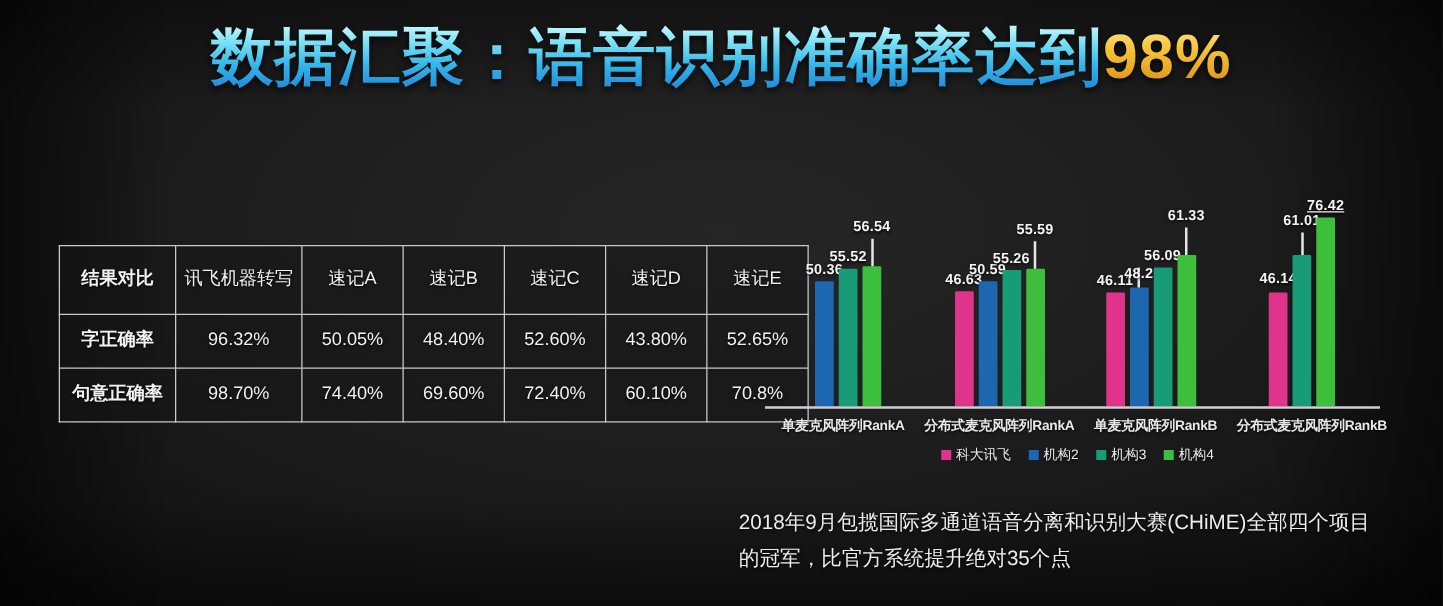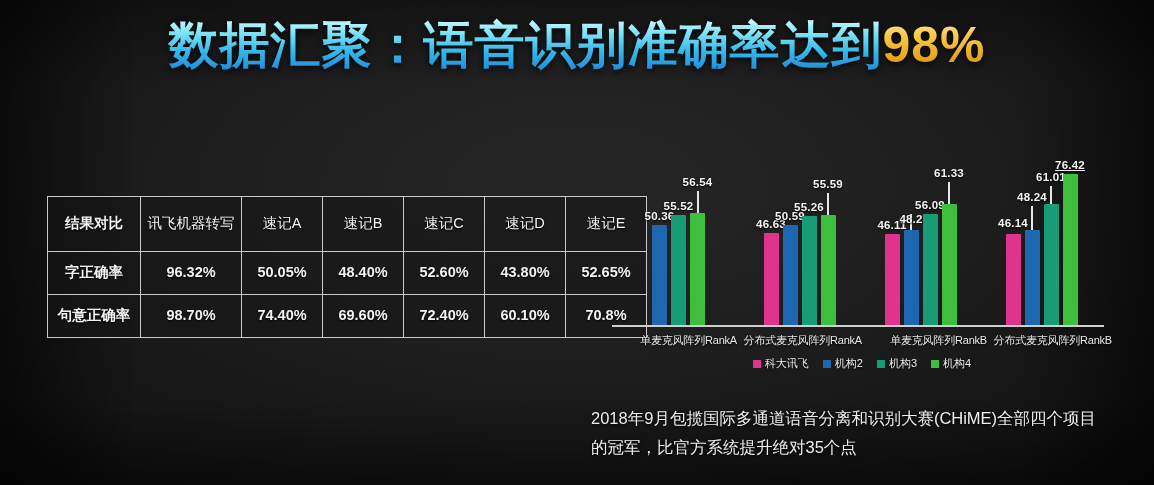--- a/index.html
+++ b/index.html
@@ -80,21 +80,21 @@
     border: 1px solid #c9c9c9;
     color: #f2f2f2;
     text-align: center;
     font-size: 14.5px;
     padding: 5px 2px;
     line-height: 1.18;
     font-weight: normal;
     text-shadow: 0 1px 2px rgba(0,0,0,.9);
   }
   table.cmp th { height: 44px; }
-  table.cmp td { height: 32px; font-weight: bold; }
+  table.cmp td { height: 32px; }
   table.cmp .col-label { width: 88px; font-weight: bold; }
   table.cmp .rowhead { font-weight: bold; font-size: 14.5px; }
   table.cmp .col-xf { width: 96px; }
   table.cmp .col-s { width: 76px; }
 
   
   .chart-zone {
     position: absolute;
     left: 612px;
     top: 150px;
@@ -162,25 +162,26 @@
     width: 2px;
     transform: translateX(-50%);
     background: #e6e6e6;
   }
   .xlabels {
     display: flex;
     margin-top: 6px;
   }
   .xlabels > div {
     flex: 1 1 0;
-    text-align: right;
+    text-align: center;
     font-size: 11px;
     color: #e9e9e9;
     text-shadow: 0 1px 2px rgba(0,0,0,.9);
     letter-spacing: -.2px;
+    font-weight: bold;
   }
   .legend {
     margin-top: 8px;
     display: flex;
     justify-content: center;
     gap: 14px;
   }
   .legend-item {
     display: flex;
     align-items: center;
@@ -318,25 +319,20 @@
               <div class="whisker" style="height: 22px; bottom: 121px;"></div>
               <div class="bar-value" style="bottom: 146px;">61.33</div>
             </div>
           </div>
           <div class="group">
             <div class="barcell">
               <div class="bar" title="科大讯飞 46.14" style="height: 91px; background: rgb(224, 51, 140);"></div>
               <div class="bar-value" style="bottom: 96px;">46.14</div>
             </div>
             <div class="barcell">
-              <div class="bar" title="机构2 48.24" style="height: 95px; background: rgb(28, 103, 176);"></div>
-              <div class="whisker" style="height: 24px; bottom: 95px;"></div>
-              <div class="bar-value" style="bottom: 122px;">48.24</div>
-            </div>
-            <div class="barcell">
               <div class="bar" title="机构3 61.01" style="height: 121px; background: rgb(24, 156, 120);"></div>
               <div class="whisker" style="height: 18px; bottom: 121px;"></div>
               <div class="bar-value" style="bottom: 142px;">61.01</div>
             </div>
             <div class="barcell">
               <div class="bar" title="机构4 76.42" style="height: 151px; background: rgb(61, 191, 61);"></div>
               <div class="bar-value" style="bottom: 154px; text-decoration: underline;">76.42</div>
             </div>
           </div>
         </div>

